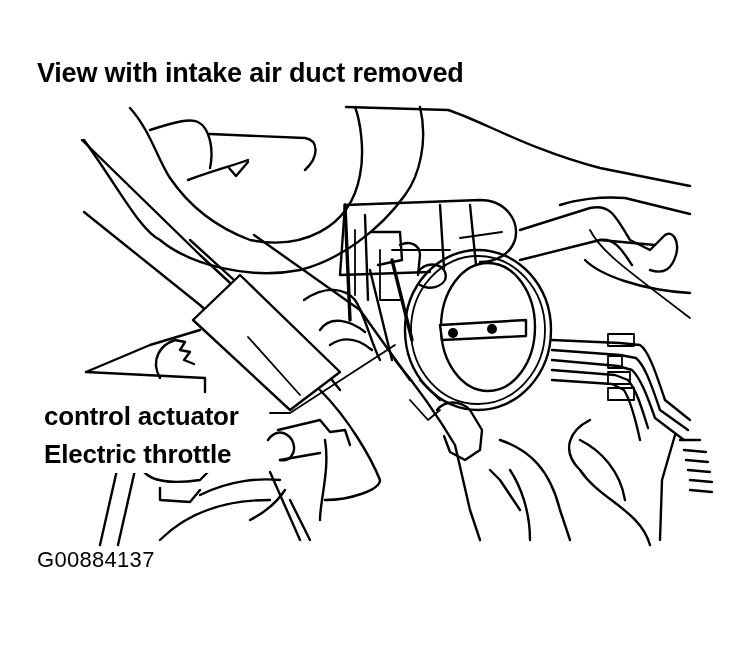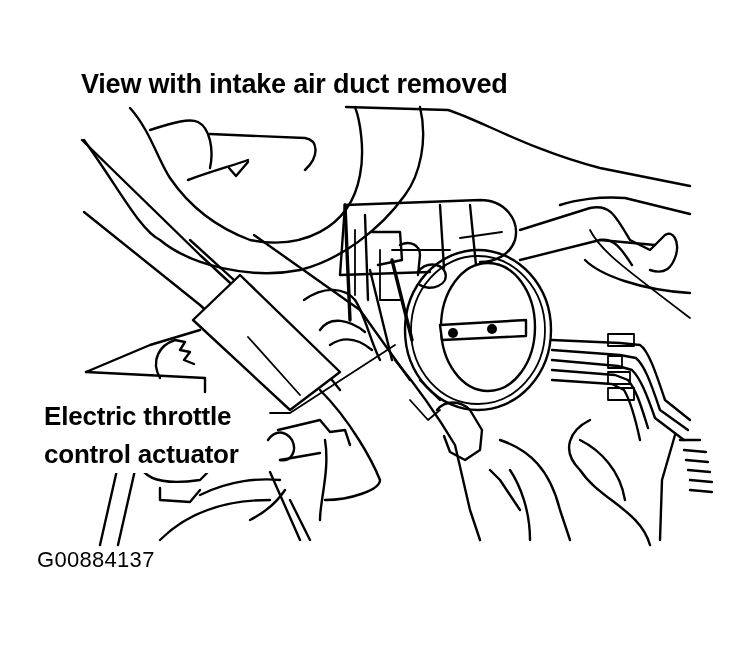--- a/index.html
+++ b/index.html
@@ -1,20 +1,20 @@
 <!DOCTYPE html>
 <html><head>
   <meta charset="utf-8">
   <style>
     html, body { margin: 0; padding: 0; background: #ffffff; }
     body { width: 730px; height: 664px; position: relative; overflow: hidden;
            font-family: "Liberation Sans", sans-serif; color: #000; }
     .figure { position: absolute; left: 0; top: 0; width: 730px; height: 664px; }
-    .caption-title { position: absolute; left: 37px; top: 68px; font-size: 27px;
-           font-weight: bold; letter-spacing: -0.2px; white-space: nowrap; line-height: 32px; margin-left: 44px; }
+    .caption-title { position: absolute; left: 37px; top: 57px; font-size: 27px;
+           font-weight: bold; letter-spacing: -0.2px; white-space: nowrap; line-height: 32px; }
     .callout { position: absolute; left: 44px; top: 397px; font-size: 26px; font-weight: bold;
            line-height: 38px; white-space: nowrap; letter-spacing: -0.2px; background: #fff; padding-right: 2px; }
     .callout span { display: block; }
     .fig-id { position: absolute; left: 37px; top: 547px; font-size: 22px; font-weight: normal;
            letter-spacing: 0.3px; white-space: nowrap; }
     svg { position: absolute; left: 0; top: 0; }
     svg path, svg line, svg ellipse, svg rect, svg circle, svg polyline {
       fill: none; stroke: #000; stroke-width: 2.4; stroke-linecap: round; stroke-linejoin: round; }
     svg .thin { stroke-width: 1.8; }
     svg .thick { stroke-width: 3.4; }
@@ -148,18 +148,18 @@
       <path d="M160 540 C190 510 230 500 270 500"></path>
       <path d="M250 520 C260 515 275 505 285 490"></path>
       <path d="M270 472 L300 540"></path>
       <path d="M290 500 L310 540"></path>
     </g>
   </svg>
 
   <div class="caption-title">View with intake air duct removed</div>
 
   <div class="callout">
+    <span>control actuator</span>
     <span>Electric throttle</span>
-    <span>control actuator</span>
   </div>
 
   <div class="fig-id">G00884137</div>
 </div>
 
 </body></html>

